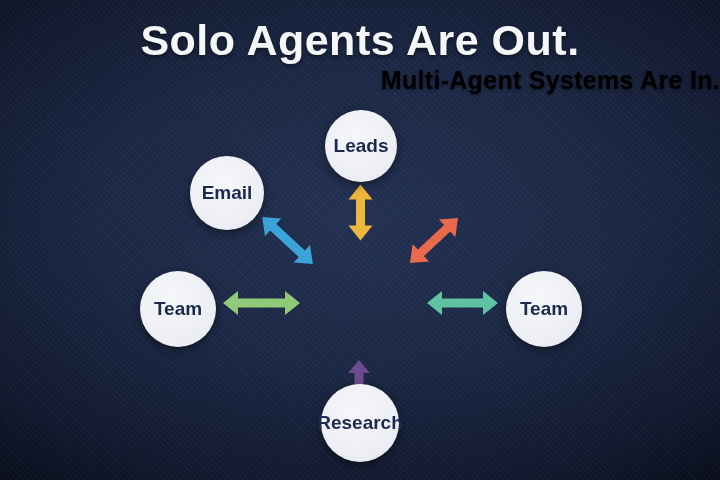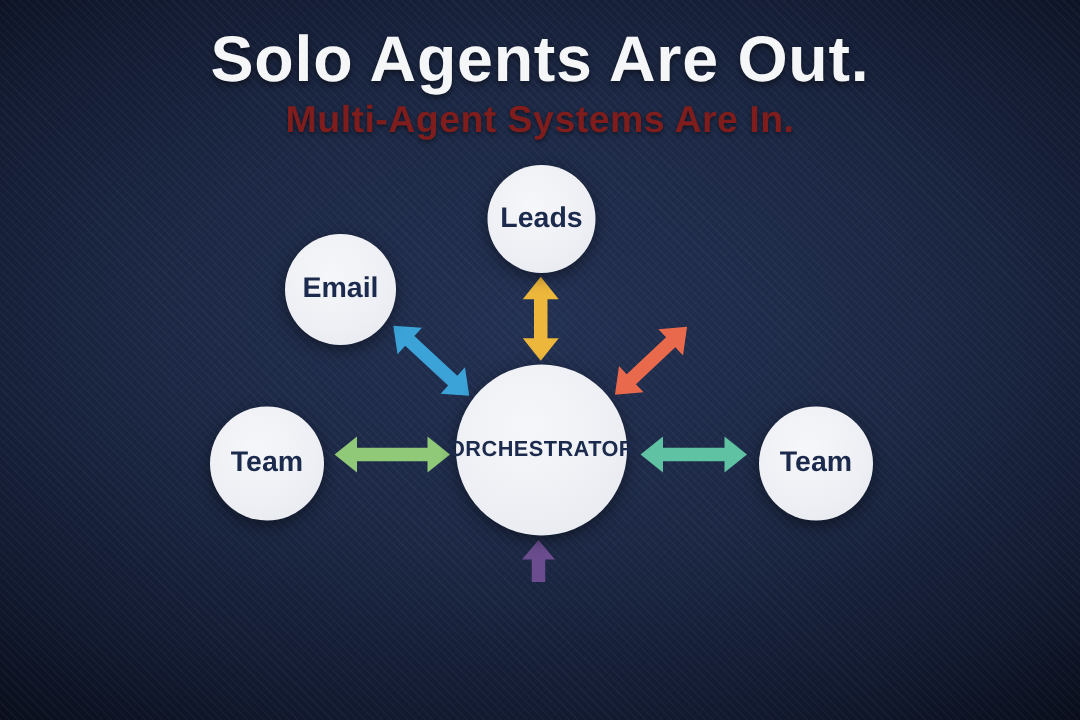--- a/index.html
+++ b/index.html
@@ -34,25 +34,25 @@
     font-weight: bold;
     letter-spacing: 0.5px;
     color: #f5f6f8;
     text-shadow: 0 2px 4px rgba(0,0,0,0.5);
   }
   .subtitle {
     position: absolute;
     top: 66px;
     left: 0;
     width: 720px;
-    text-align: center;
+    text-align: right;
     font-size: 25px;
     font-weight: bold;
     letter-spacing: 0.3px;
-    color: #7f1d1d;
+    color: #000000;
     text-shadow: 0 1px 3px rgba(0,0,0,0.5);
   }
 
   .diagram { position: absolute; inset: 0; }
   svg.arrows { position: absolute; left: 0; top: 0; }
 
   .node {
     position: absolute;
     border-radius: 50%;
     background: radial-gradient(circle at 42% 36%, #f6f7fa 0%, #edeff4 60%, #e4e7ee 100%);
@@ -89,35 +89,35 @@
 
     <polygon points="401,240.5 416,228.5 416,236 452,236 452,228.5 467,240.5 452,252.5 452,245 416,245 416,252.5" transform="rotate(-43.2 434 240.5)" fill="#e8694b"></polygon>
 
     <polygon points="223,303 238,291 238,298.5 285,298.5 285,291 300,303 285,315 285,307.5 238,307.5 238,315" fill="#90c978"></polygon>
 
     <polygon points="427,303 442,291 442,298.5 483,298.5 483,291 498,303 483,315 483,307.5 442,307.5 442,315" fill="#5fc2a2"></polygon>
 
     <polygon points="359,360 348,373 354.5,373 354.5,388 363.5,388 363.5,373 370,373" fill="#6b4d8f"></polygon>
   </svg>
 
-  <div class="node orchestrator">
-    <span class="node-label">ORCHESTRATOR</span>
-  </div>
 
   <div class="node email">
     <span class="node-label">Email</span>
   </div>
 
   <div class="node leads">
     <span class="node-label">Leads</span>
   </div>
 
 
   <div class="node team-left">
     <span class="node-label">Team</span>
   </div>
 
   <div class="node team-right">
     <span class="node-label">Team</span>
   </div>
 
+  <div class="node research">
+    <span class="node-label">Research</span>
+  </div>
 
 </div>
 
 </body></html>

